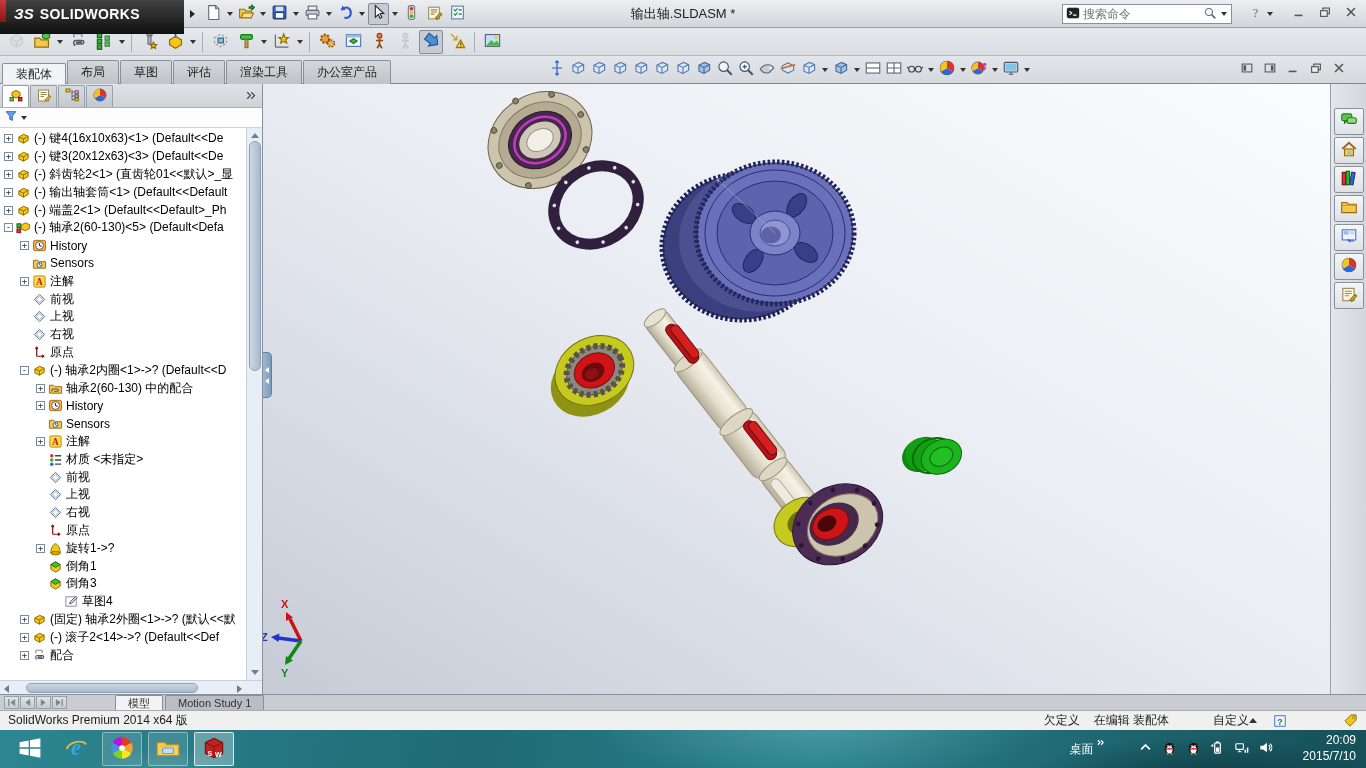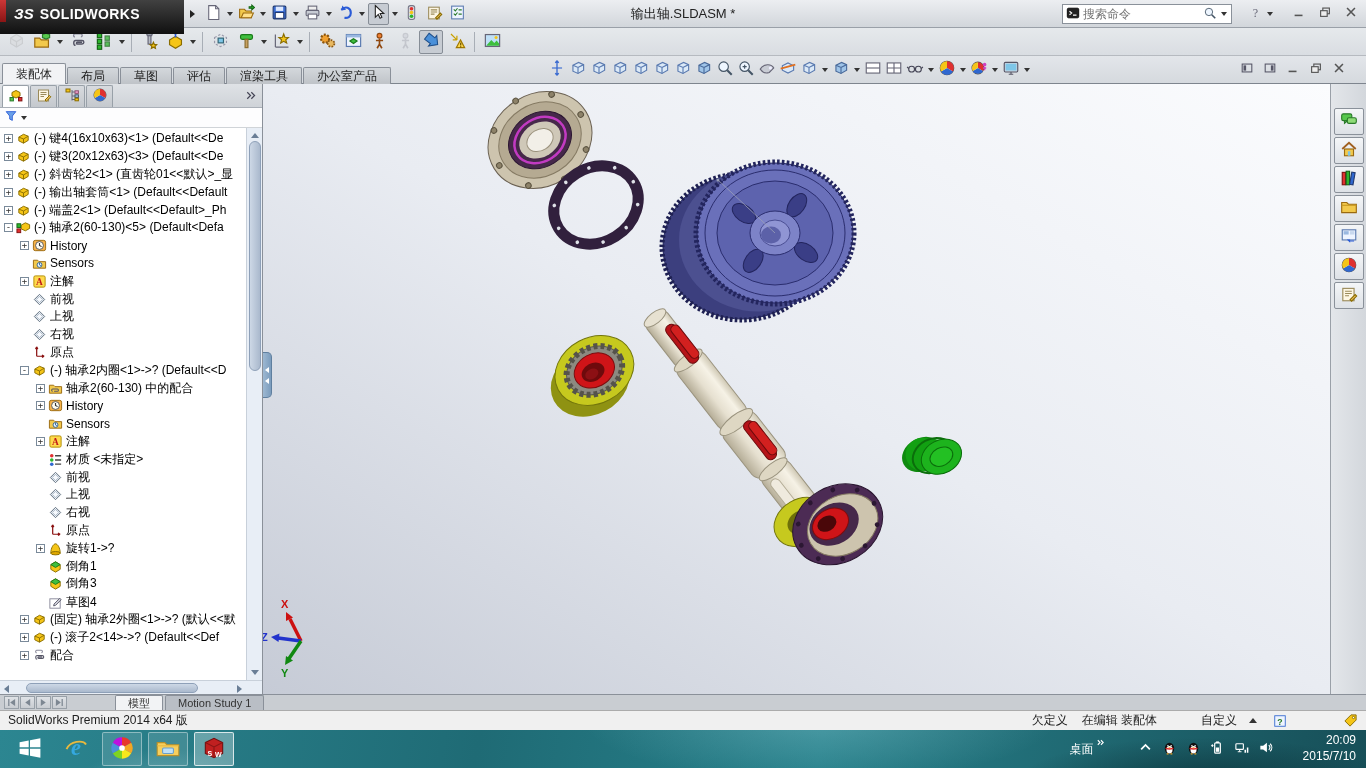--- a/index.html
+++ b/index.html
@@ -31,21 +31,21 @@
 #help svg{width:15px;height:15px}
 #winbtns{position:absolute;right:8px;top:5px;display:flex;gap:12px}
 #winbtns svg{width:14px;height:14px}
 
 
 #toolbar2{height:28px;background:linear-gradient(#e6e9ec,#d9dde2);border-bottom:1px solid #b6bac0;display:flex;align-items:center;padding-left:4px;gap:2px;flex:none}
 
 
 #band{height:28px;background:linear-gradient(#e3e6ea,#d5d9de);border-bottom:1px solid #7e858e;position:relative;flex:none}
 #cmd-tabs{position:absolute;left:2px;bottom:-1px;display:flex;align-items:flex-end;gap:1px}
-.ctab{height:17px;padding:0 13px;display:flex;align-items:center;background:linear-gradient(#d4d8dc,#bfc3c8);border:1px solid #8a9099;border-bottom:none;border-radius:2px 2px 0 0;font-size:12px;color:#222}
+.ctab{height:24px;padding:0 13px;display:flex;align-items:center;background:linear-gradient(#d4d8dc,#bfc3c8);border:1px solid #8a9099;border-bottom:none;border-radius:2px 2px 0 0;font-size:12px;color:#222}
 .ctab.active{background:#f2f3f5;height:21px}
 #headsup{position:absolute;left:548px;top:3px;display:flex;align-items:center;gap:3px}
 .hbtn{display:flex;align-items:center;gap:1px}
 .hbtn svg{width:18px;height:18px}
 #doc-controls{position:absolute;left:1240px;top:5px;display:flex;align-items:center;gap:9px}
 #doc-controls svg{width:14px;height:14px}
 
 
 #main{height:610px;display:flex;flex:none}
 #left-panel{width:263px;background:#fff;border-right:1px solid #8a9099;display:flex;flex-direction:column;flex:none}
@@ -91,21 +91,21 @@
 .mbtn{width:15px;height:13px;background:linear-gradient(#dfe2e6,#c9cdd2);border:1px solid #98a0a8;display:flex;align-items:center;justify-content:center}
 .mbtn svg{width:9px;height:9px}
 .mtab{height:15px;padding:0 12px;display:flex;align-items:center;background:#b9bec5;border:1px solid #8a9099;border-bottom:none;border-radius:2px 2px 0 0;color:#333;margin-left:2px}
 .mtab.active{background:#f2f3f5}
 #mtab-first{margin-left:48px}
 
 #statusbar{height:20px;background:#f0f0f0;border-top:1px solid #ababab;display:flex;align-items:center;padding:0 8px;font-size:12px;color:#222;flex:none}
 #sb-right{margin-left:auto;display:flex;align-items:center}
 #sb-state{margin-right:14px}
 #sb-edit{margin-right:44px}
-#sb-custom{margin-right:12px}
+#sb-custom{}
 .sb-up{width:0;height:0;border-left:4px solid transparent;border-right:4px solid transparent;border-bottom:5px solid #333;margin-right:16px}
 #sb-q svg{width:14px;height:14px}
 #sb-q{margin-right:56px;display:flex}
 #sb-tag svg{width:15px;height:15px}
 #sb-tag{display:flex}
 
 #taskbar{height:38px;flex:none;display:flex;align-items:center;padding:0 10px;gap:6px;background:
  radial-gradient(140px 50px at 12% 130%, rgba(220,245,250,.18), transparent 60%),
  radial-gradient(340px 90px at 60% -30%, rgba(170,225,235,.28), transparent 70%),
  radial-gradient(260px 60px at 88% 130%, rgba(5,35,40,.55), transparent 70%),
@@ -838,21 +838,21 @@
             <div class="trow" style="padding-left: 36px;">
               <span class="texp-ph"></span>
               <span class="ticon">
                 <svg viewBox="0 0 16 16">
                   <path d="M3 6 L8 3 L13 6 L13 11 L8 14 L3 11 Z" fill="#f5c518" stroke="#8a6d00"></path>
                   <path d="M3 6 L8 9 L13 6 L8 3 Z" fill="#3fbf3f" stroke="#1a7a1a"></path>
                 </svg>
               </span>
               <span class="tlabel">倒角3</span>
             </div>
-            <div class="trow" style="padding-left: 36px; align-items: flex-end;">
+            <div class="trow" style="padding-left: 52px;">
               <span class="texp-ph"></span>
               <span class="ticon">
                 <svg viewBox="0 0 16 16">
                   <rect x="2" y="3" width="11" height="10" fill="#fff" stroke="#889"></rect>
                   <path d="M12.5 2.5 L6.5 8.5 L6 10.5 L8 10 L14 4 Z" fill="#d8d8e0" stroke="#556"></path>
                 </svg>
               </span>
               <span class="tlabel">草图4</span>
             </div>
             <div class="trow" style="padding-left: 20px;">

